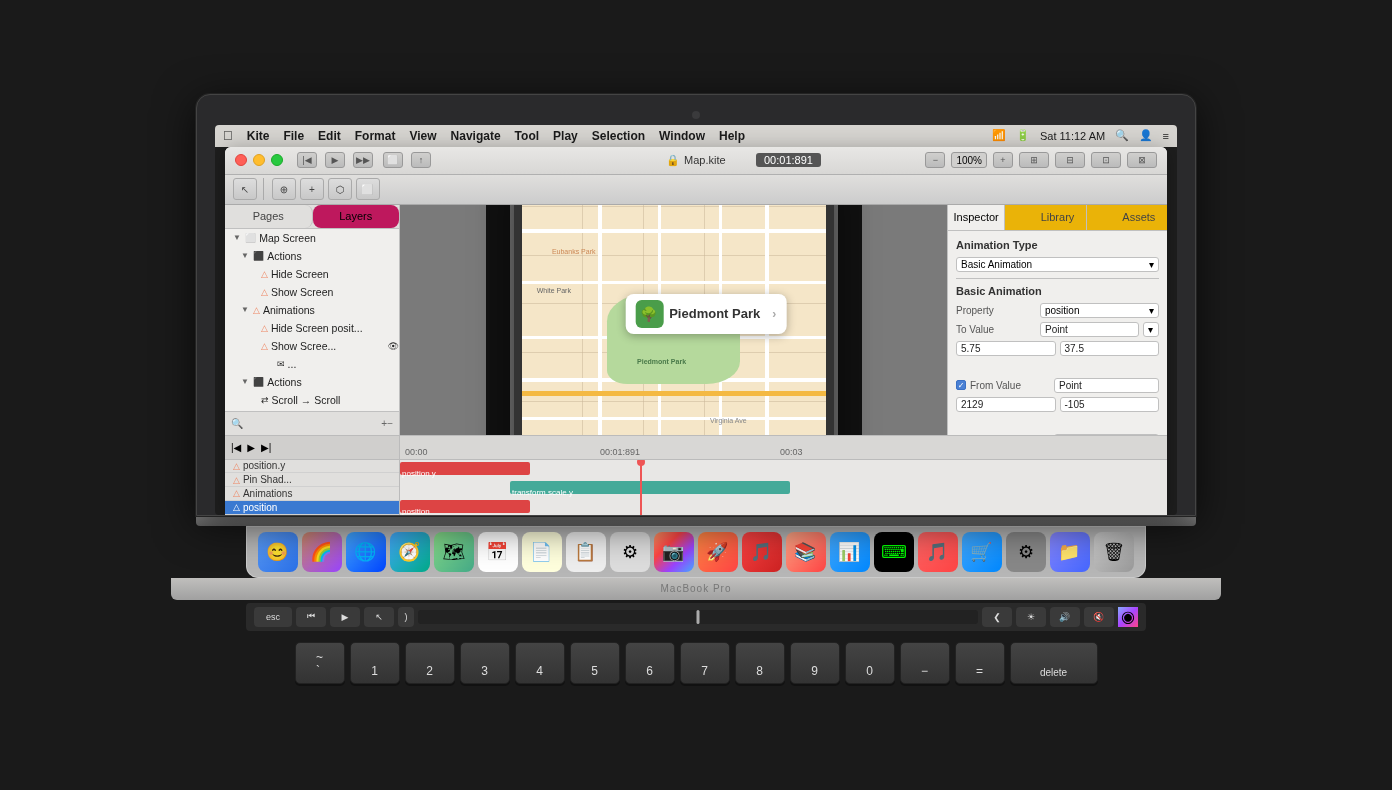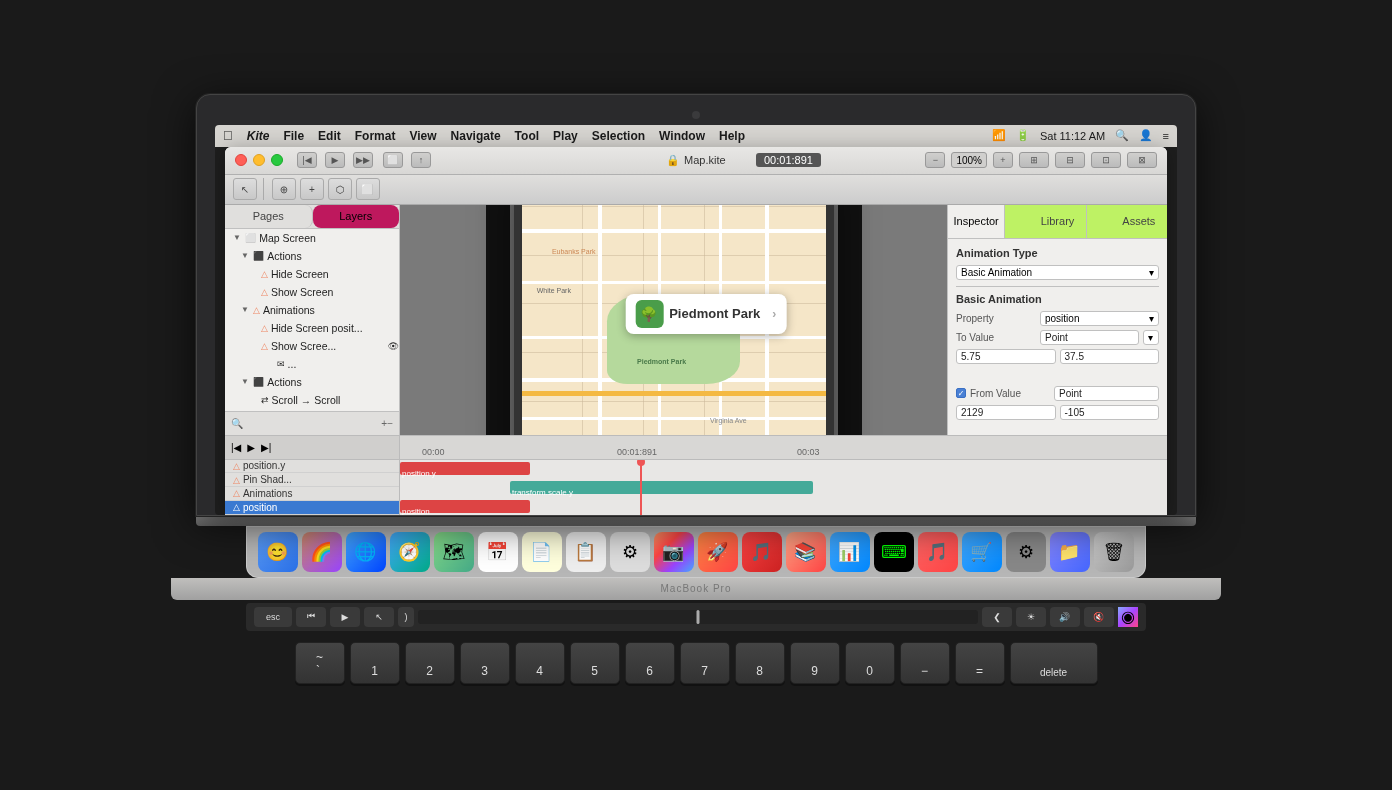--- a/index.html
+++ b/index.html
@@ -58,21 +58,21 @@
       padding: 0 8px;
       gap: 14px;
       font-size: 12px;
       color: #1a1a1a;
       position: relative;
     }
     .menubar-left { display: flex; gap: 14px; align-items: center; }
     .menubar-right { margin-left: auto; display: flex; gap: 10px; align-items: center; font-size: 11px; }
     .apple-logo { font-size: 13px; }
     .menu-item { font-weight: 700; font-size: 12px; cursor: default; }
-    .menu-item.bold { font-weight: 700; font-style: italic; }
+    .menu-item.bold { font-weight: 700; }
 
     
     .app-window {
       position: absolute;
       top: 22px;
       left: 10px;
       right: 10px;
       bottom: 0;
       background: #ececec;
       border-radius: 6px 6px 0 0;
@@ -365,22 +365,22 @@
       width: 220px;
       background: #f0efed;
       border-left: 1px solid #c0c0c0;
       display: flex;
       flex-direction: column;
       overflow: hidden;
     }
 
     .inspector-tabs {
       display: flex;
-      height: 34px;
-      background: #bef264;
+      height: 26px;
+      background: #eab308;
       border-bottom: 1px solid #c0c0c0;
       gap: 24px;
     }
     .inspector-tab {
       flex: 1;
       display: flex;
       align-items: center;
       justify-content: center;
       font-size: 11px;
       color: #444;
@@ -554,21 +554,21 @@
 
     .track-bar.position-y {
       background: #d44;
       left: 0;
       width: 130px;
       top: 2px;
     }
     .track-bar.transform-scale {
       background: #4a9;
       left: 110px;
-      width: 303px;
+      width: 280px;
       top: 21px;
     }
     .track-bar.position-red {
       background: #d44;
       left: 0;
       width: 130px;
       top: 40px;
     }
 
     .timeline-playhead {
@@ -716,21 +716,20 @@
     }
     .key.w50 { width: 50px; }
     .key.delete-key { width: 88px; font-size: 10px; }
 
     
     .time-marker {
       position: absolute;
       bottom: 2px;
       font-size: 9px;
       color: #666;
-      margin-left: 17px;
     }
 
     
     ::-webkit-scrollbar { width: 4px; height: 4px; }
     ::-webkit-scrollbar-track { background: #e0e0e0; }
     ::-webkit-scrollbar-thumb { background: #aaa; border-radius: 2px; }
 
     
     .map-grid-line-h {
       position: absolute;

